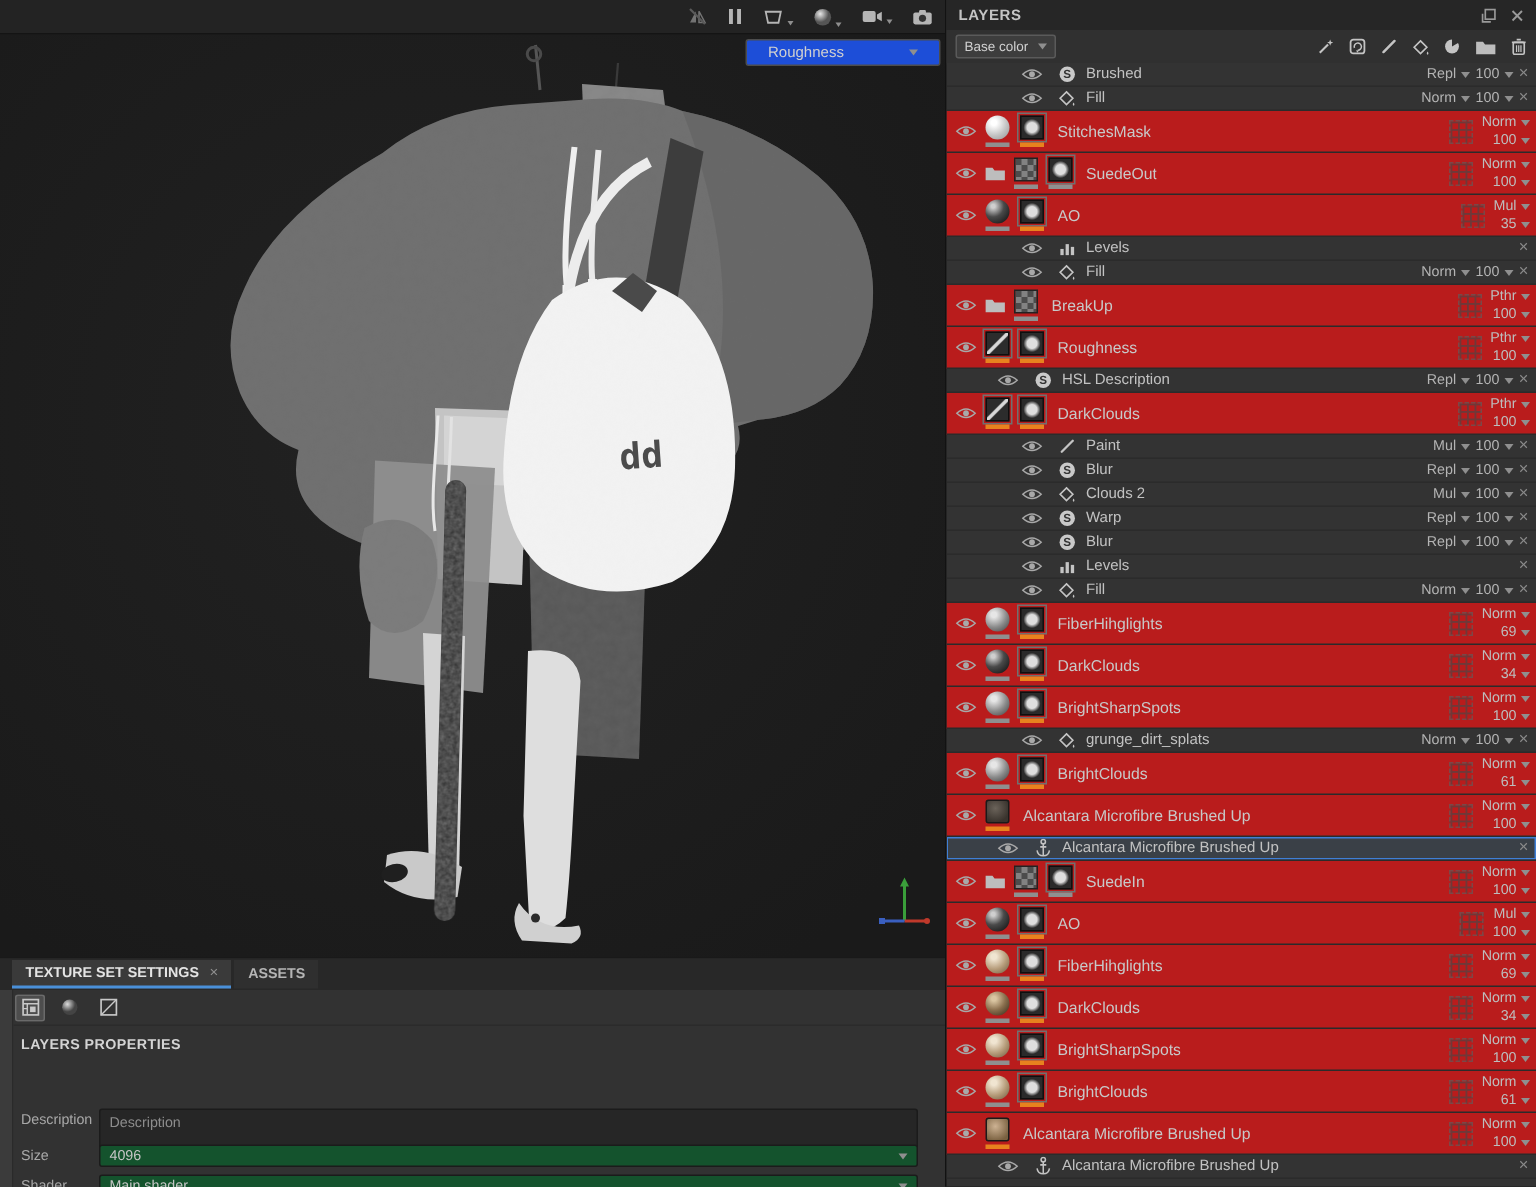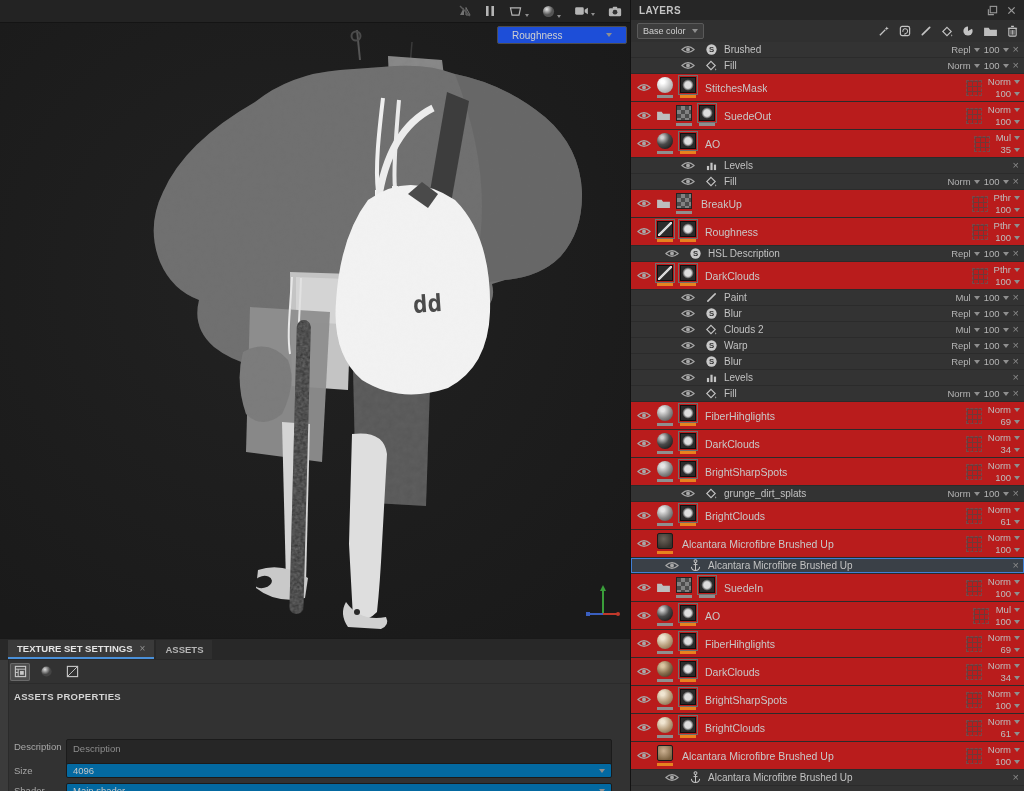--- a/index.html
+++ b/index.html
@@ -80,21 +80,21 @@
   .bpi{width:20px;height:18px;display:inline-flex;align-items:center;justify-content:center;border-radius:2px}
   .bpi.sel{background:#4d4d4d;box-shadow:inset 0 0 0 1px #6a6a6a}
   .bp-section{position:absolute;left:14px;top:52px;font-size:9.5px;font-weight:bold;color:#d4d4d4;letter-spacing:.3px}
   .frow{position:absolute;left:14px;right:18px;display:flex;align-items:flex-start}
   .frow.f-name{top:70px}.frow.f-desc{top:100px}.frow.f-size{top:124px}.frow.f-shader{top:144px}
   .flabel{width:52px;flex:none;font-size:9.5px;color:#a8a8a8;padding-top:2px}
   .fvalue{font-size:9.5px;color:#cccccc;padding-top:2px;margin-left:2px}
   .ftext{flex:1;height:32px;background:#262626;border:1px solid #1b1b1b;color:#bbb;font-size:9.5px;
       font-family:inherit;resize:none;padding:3px 6px;border-radius:2px;box-sizing:border-box;outline:none}
   .ftext::placeholder{color:#8d8d8d}
-  .fsel{flex:1;height:15px;background:#0369a1;border:1px solid #1b1b1b;border-radius:2px;display:flex;
+  .fsel{flex:1;height:15px;background:#14532d;border:1px solid #1b1b1b;border-radius:2px;display:flex;
       align-items:center;justify-content:space-between;padding:0 6px;font-size:9.5px;color:#c6c6c6;box-sizing:border-box}
 </style>
 </head>
 <body>
 
 <div class="app">
 
   <div class="viewport">
     <div class="vp-toolbar" id="vp-toolbar">
         <span class="vti">
@@ -269,21 +269,21 @@
             <circle cx="7" cy="7" r="5.5" fill="url(#g-ch)"></circle>
           </svg>
         </span>
         <span class="bpi">
           <svg viewBox="0 0 14 14" width="13" height="13">
             <rect x="1.5" y="1.5" width="11" height="11" fill="none" stroke="#c8c8c8" stroke-width="1.2"></rect>
             <path d="M1.5,12.5 L12.5,1.5" stroke="#c8c8c8" stroke-width="1"></path>
           </svg>
         </span>
       </div>
-    <div class="bp-section">ASSETS PROPERTIES</div>
+    <div class="bp-section">LAYERS PROPERTIES</div>
 
     <div class="frow f-desc">
       <span class="flabel">Description</span>
       <textarea class="ftext" placeholder="Description" style=""></textarea>
     </div>
     <div class="frow f-size">
       <span class="flabel">Size</span>
       <div class="fsel">
         <span>4096</span>
         <span class="chv"></span>

